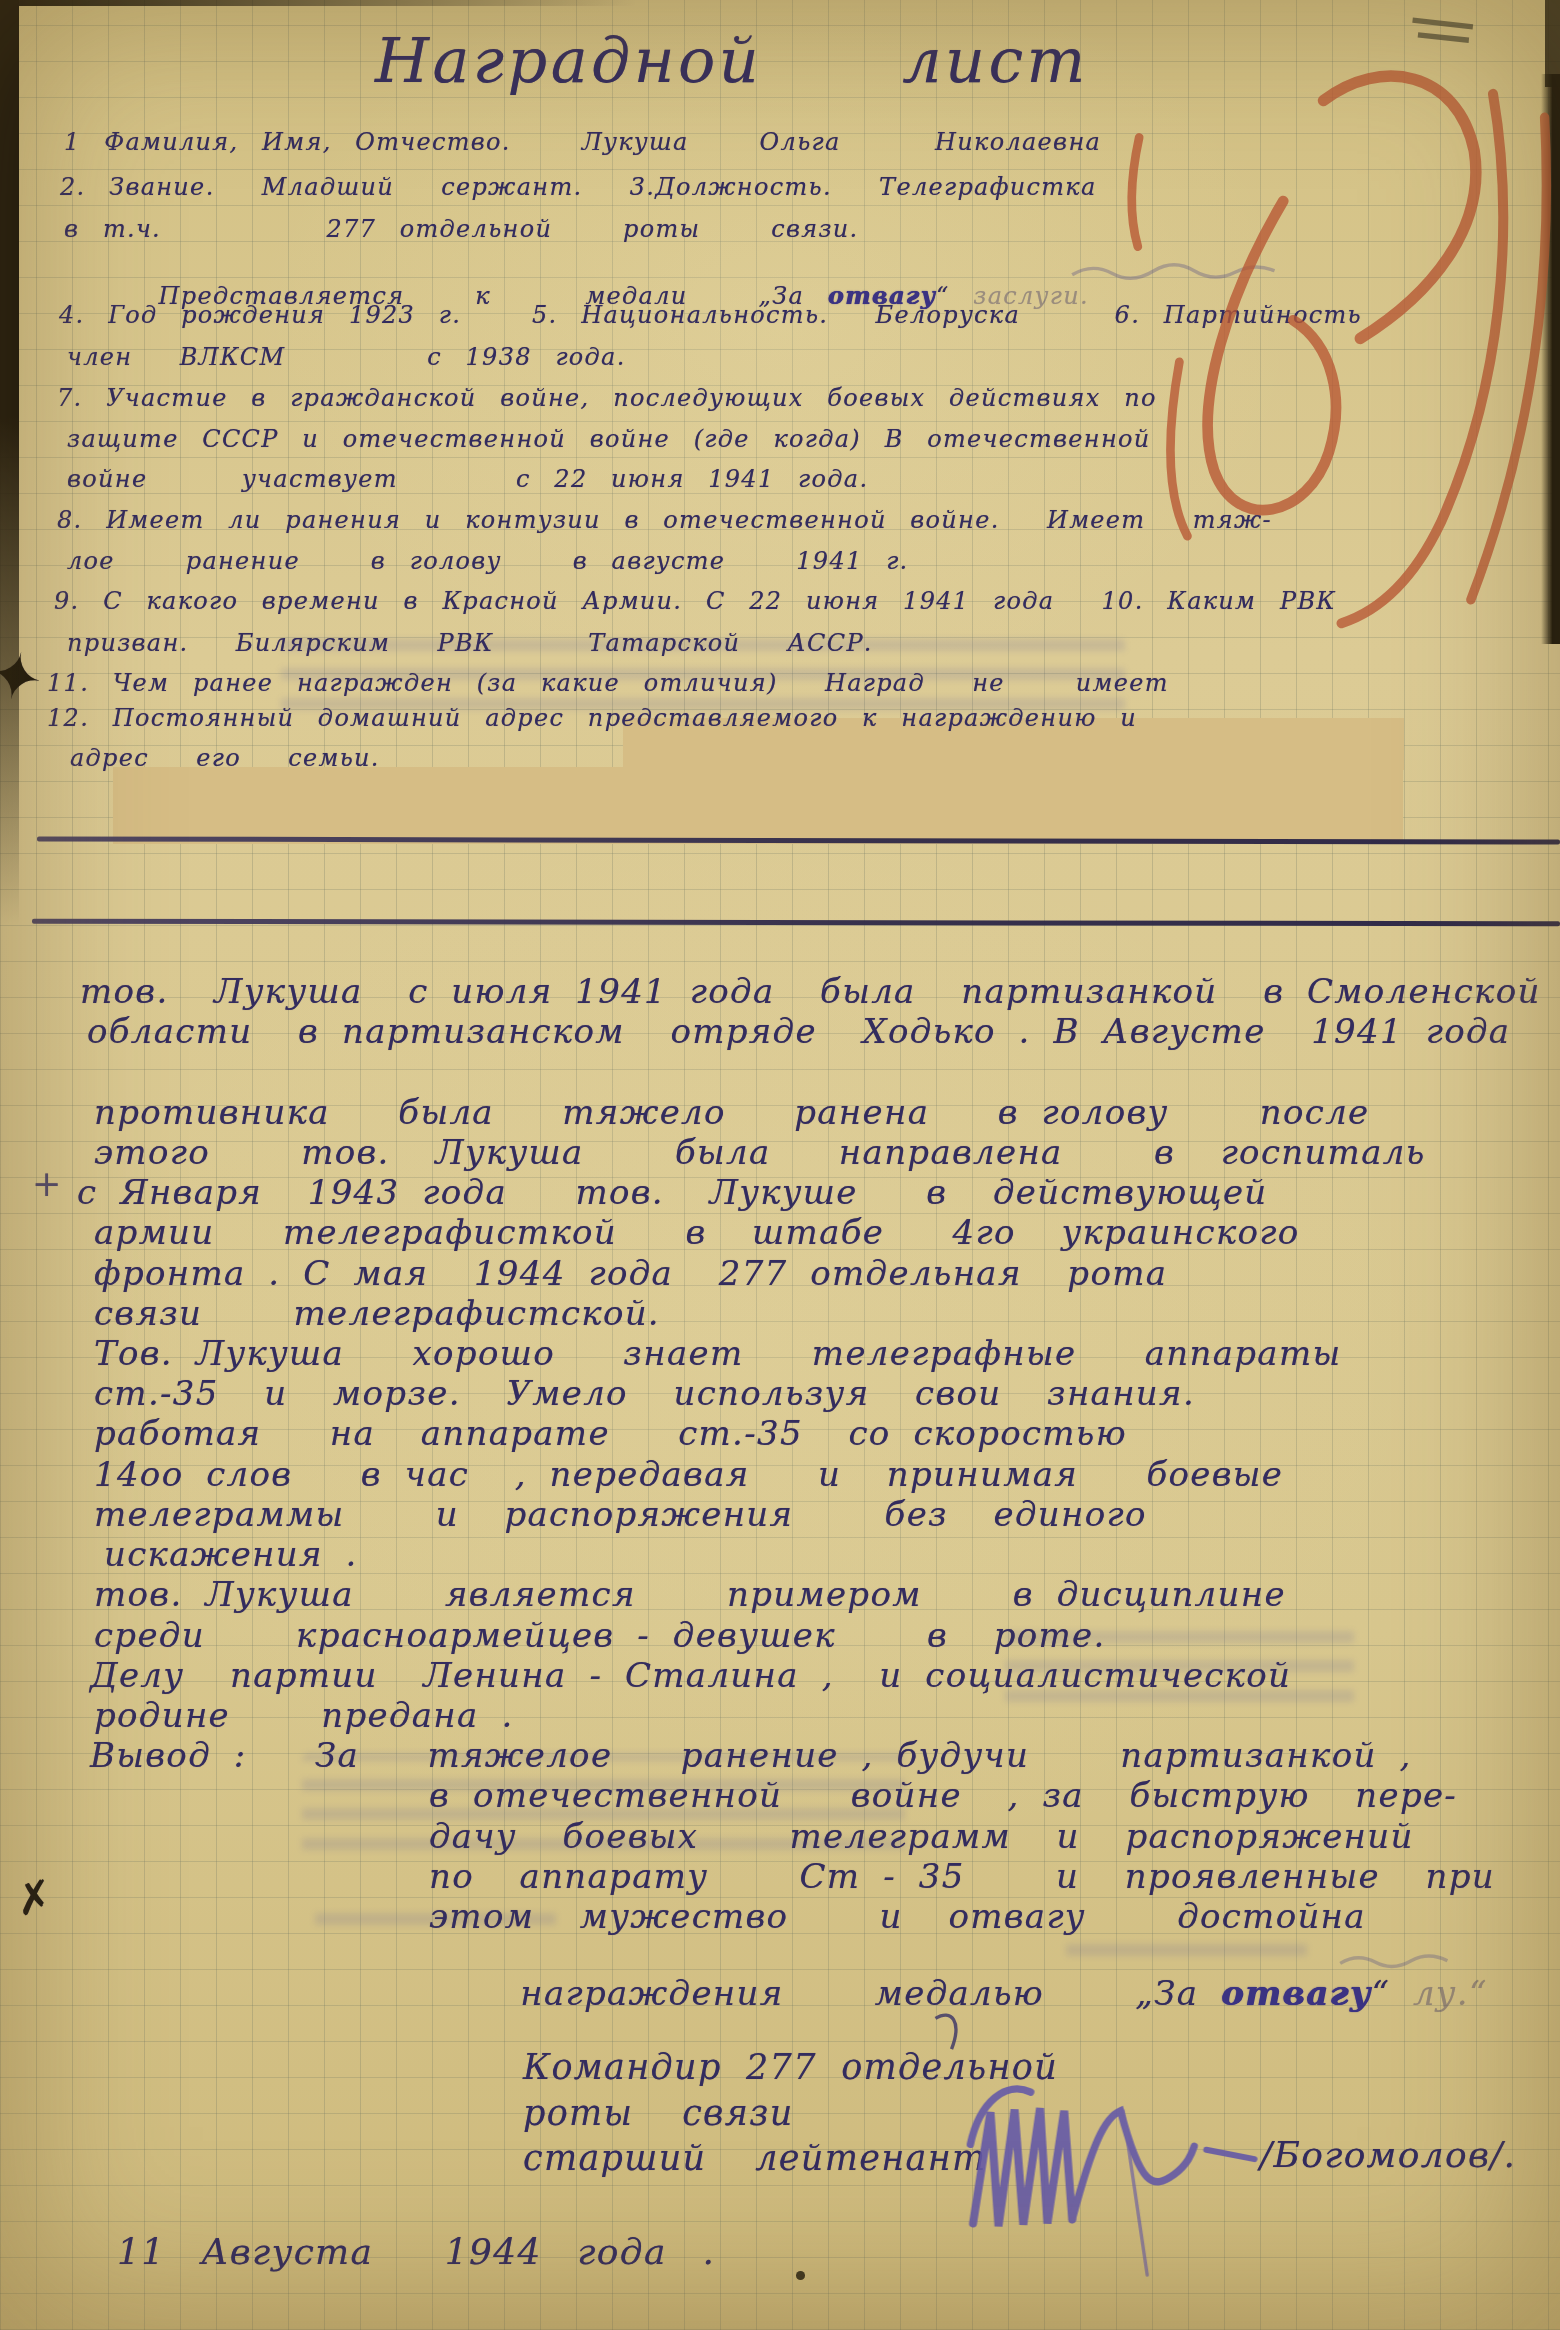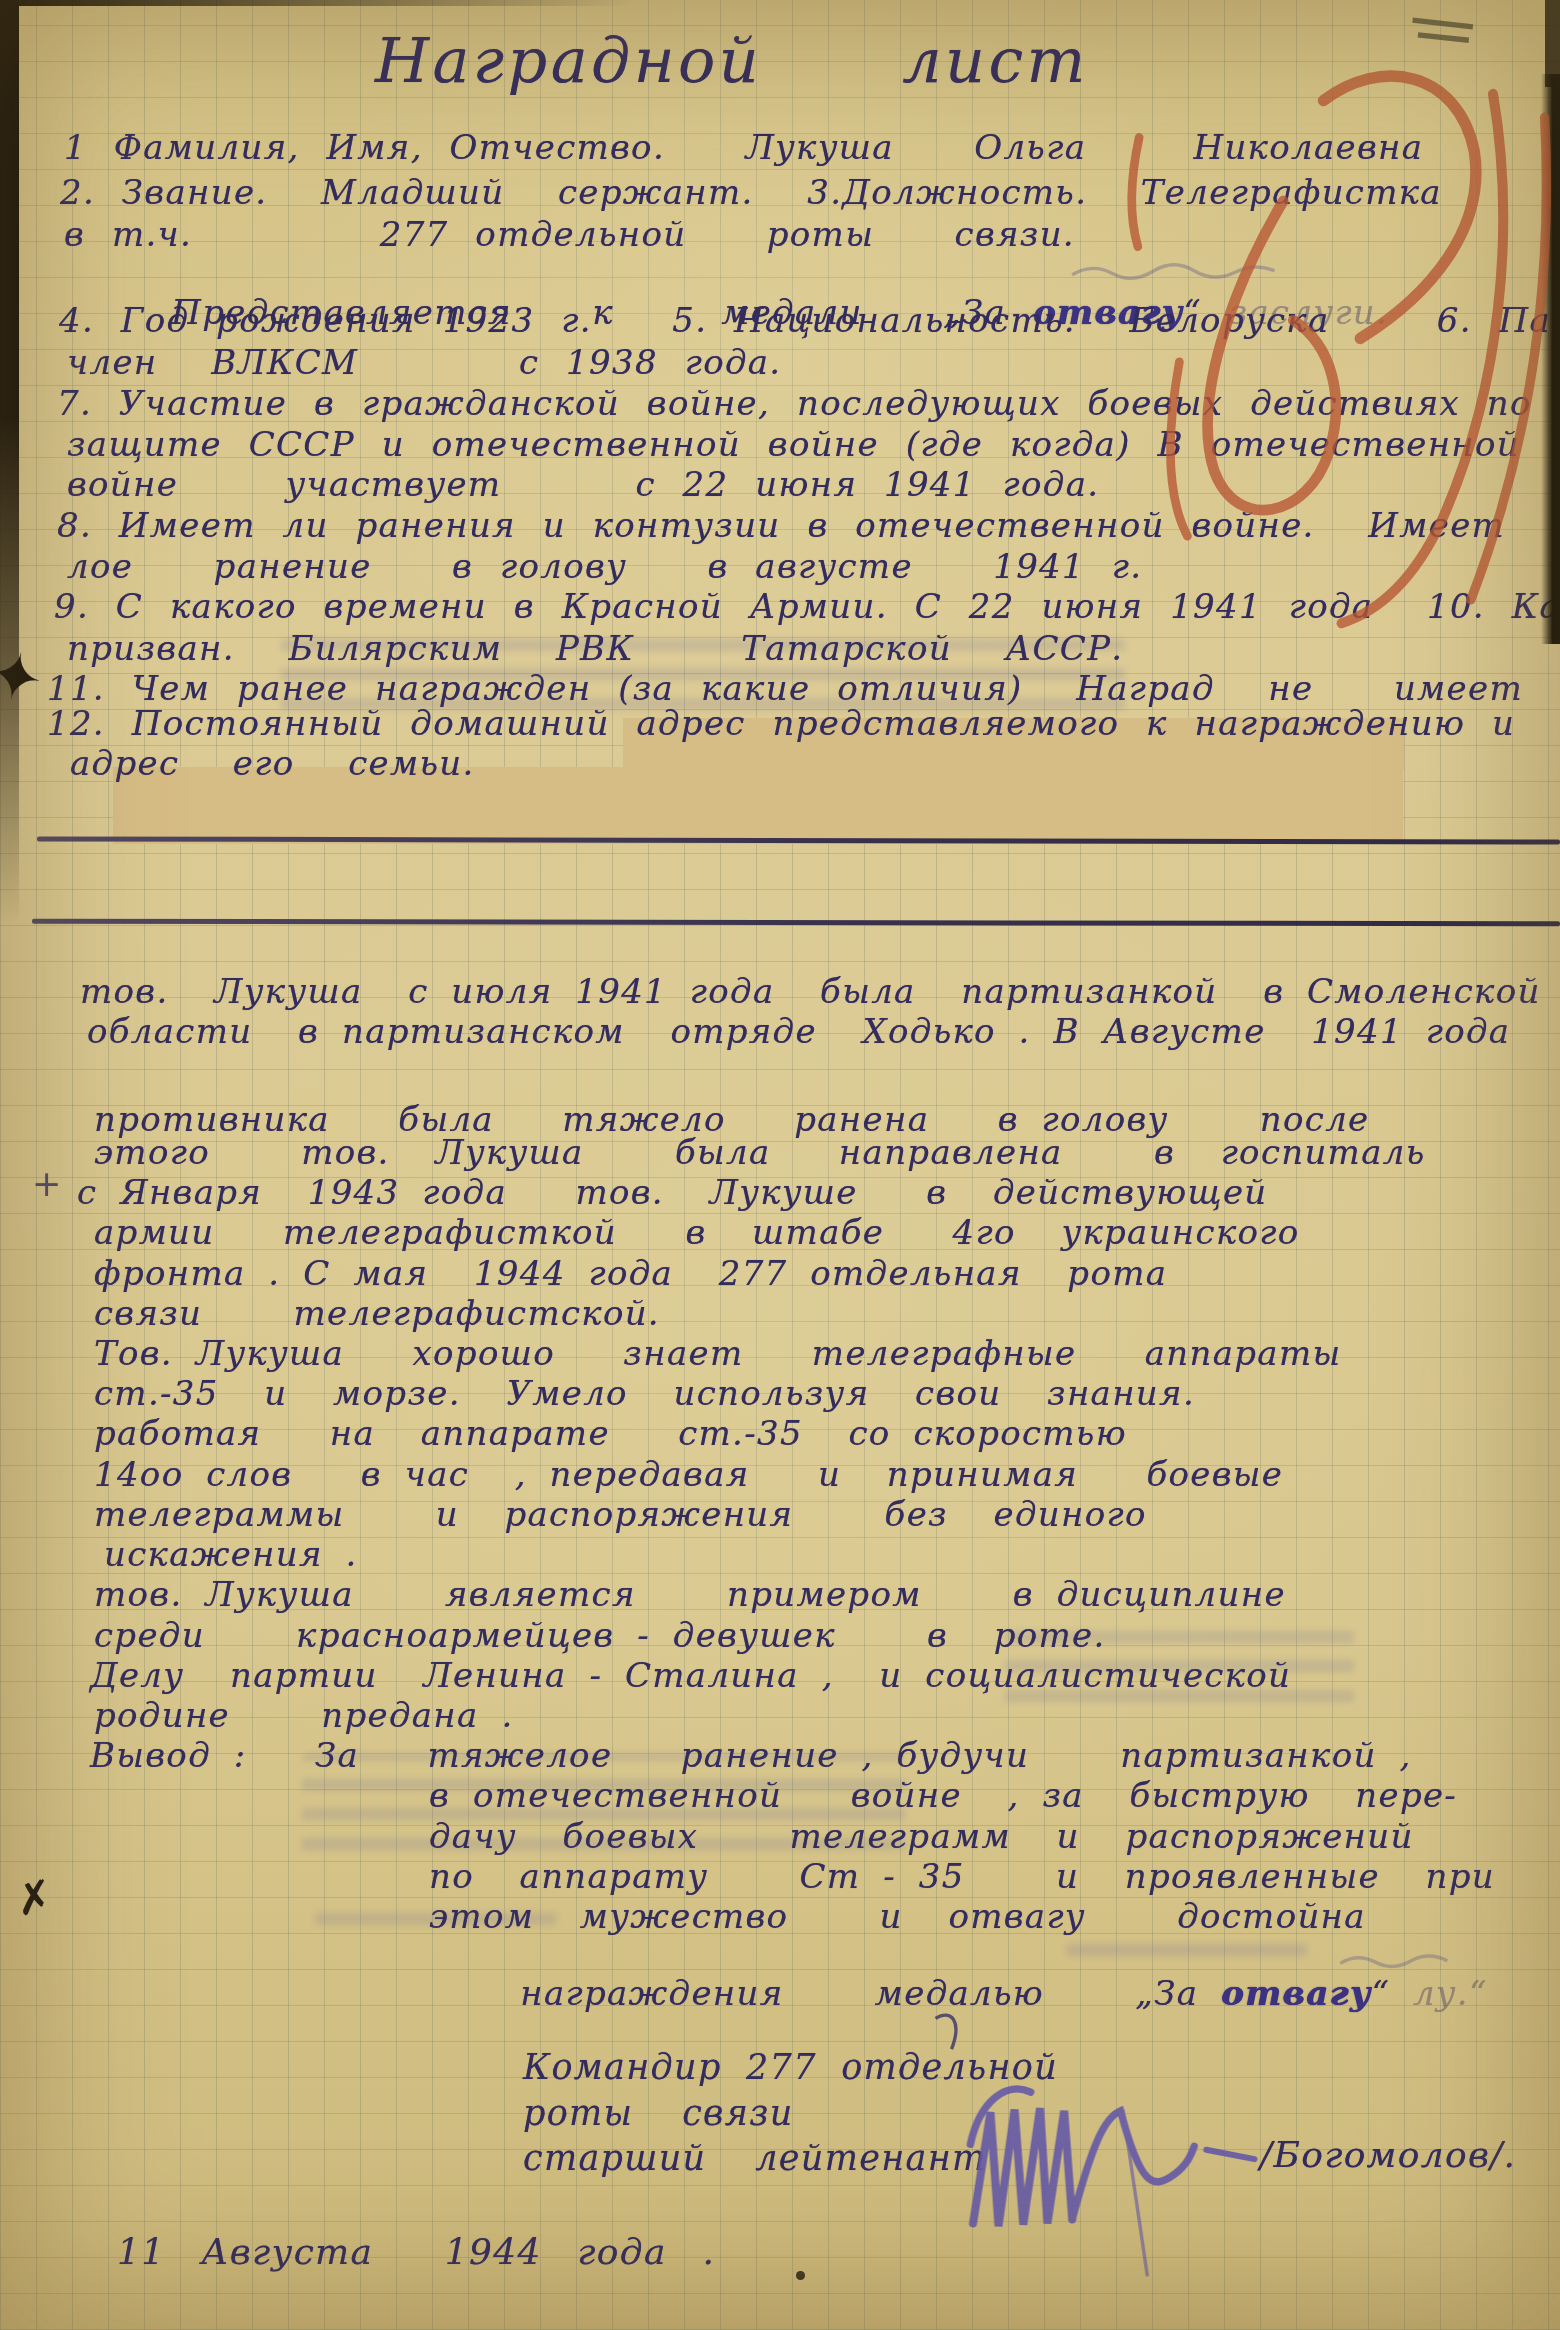--- a/index.html
+++ b/index.html
@@ -21,21 +21,21 @@
     content:"";position:absolute;inset:0;pointer-events:none;
     box-shadow:inset 0 0 147px 27px rgba(112,86,40,.38);
   }
   .ln{
     position:absolute;white-space:pre;
     font-style:italic;color:#332c5e;
     text-shadow:0 0 0.7px rgba(45,35,90,.55);
     line-height:1.1;
   }
   .t{font-size:62px;letter-spacing:3.4px;word-spacing:47px;}
-  .f{font-size:34px;letter-spacing:1.3px;word-spacing:14.7px;}
+  .f{font-size:24px;letter-spacing:1.3px;word-spacing:14.7px;}
   .b{font-size:34px;letter-spacing:1.3px;word-spacing:10.7px;}
   .sg{font-size:35px;letter-spacing:1.3px;word-spacing:12px;}
   .boldink{font-weight:bold;color:#3b3382;text-shadow:0.7px 0 0 currentColor,0 0 1.3px rgba(50,40,130,.8);}
   .faint{opacity:.38;margin-top:35px;}
   .censor{position:absolute;background:#d6bd85;}
   .rule{position:absolute;height:4.7px;border-radius:2px;
     background:linear-gradient(to right,#4a4160,#2f2948 55%,#272243);opacity:.95;}
   .bleed{position:absolute;filter:blur(3.4px);opacity:.55;border-radius:6.7px;
     background:repeating-linear-gradient(0deg, rgba(0,0,0,0) 0 17.4px, rgba(86,86,150,.28) 17.4px 29.5px);}
   .edge{position:absolute;pointer-events:none;}
@@ -75,21 +75,21 @@
   <div class="ln f" style="left:67px;top:630px;">призван.  Билярским  РВК    Татарской  АССР.</div>
   <div class="ln f" style="left:47px;top:670px;">11. Чем ранее награжден (за какие отличия)  Наград  не   имеет</div>
   <div class="ln f" style="left:47px;top:705px;">12. Постоянный домашний адрес представляемого к награждению и</div>
   <div class="ln f" style="left:70px;top:745px;">адрес  его  семьи.</div>
 
   <div class="rule" style="left:37px;top:838px;width:1523px;transform:rotate(.12deg);"></div>
   <div class="rule" style="left:32px;top:920px;width:1528px;transform:rotate(.1deg);"></div>
 
   <div class="ln b" style="left:80px;top:973px;">тов.  Лукуша  с июля 1941 года  была  партизанкой  в Смоленской</div>
   <div class="ln b" style="left:87px;top:1013px;">области  в партизанском  отряде  Ходько . В Августе  1941 года</div>
-  <div class="ln b" style="left:94px;top:1094px;margin-top:7px;">противника   была   тяжело   ранена   в голову    после</div>
+  <div class="ln b" style="left:94px;top:1094px;">противника   была   тяжело   ранена   в голову    после</div>
   <div class="ln b" style="left:94px;top:1134px;">этого    тов.  Лукуша    была   направлена    в  госпиталь</div>
   <div class="ln b" style="left:77px;top:1174px;">с Января  1943 года   тов.  Лукуше   в  действующей</div>
   <div class="ln b" style="left:94px;top:1214px;">армии   телеграфисткой   в  штабе   4го  украинского</div>
   <div class="ln b" style="left:94px;top:1255px;">фронта . С мая  1944 года  277 отдельная  рота</div>
   <div class="ln b" style="left:94px;top:1295px;">связи    телеграфистской.</div>
   <div class="ln b" style="left:94px;top:1335px;">Тов. Лукуша   хорошо   знает   телеграфные   аппараты</div>
   <div class="ln b" style="left:94px;top:1375px;">ст.-35  и  морзе.  Умело  используя  свои  знания.</div>
   <div class="ln b" style="left:94px;top:1415px;">работая   на  аппарате   ст.-35  со скоростью</div>
   <div class="ln b" style="left:94px;top:1456px;">14оо слов   в час  , передавая   и  принимая   боевые</div>
   <div class="ln b" style="left:94px;top:1496px;">телеграммы    и  распоряжения    без  единого</div>

